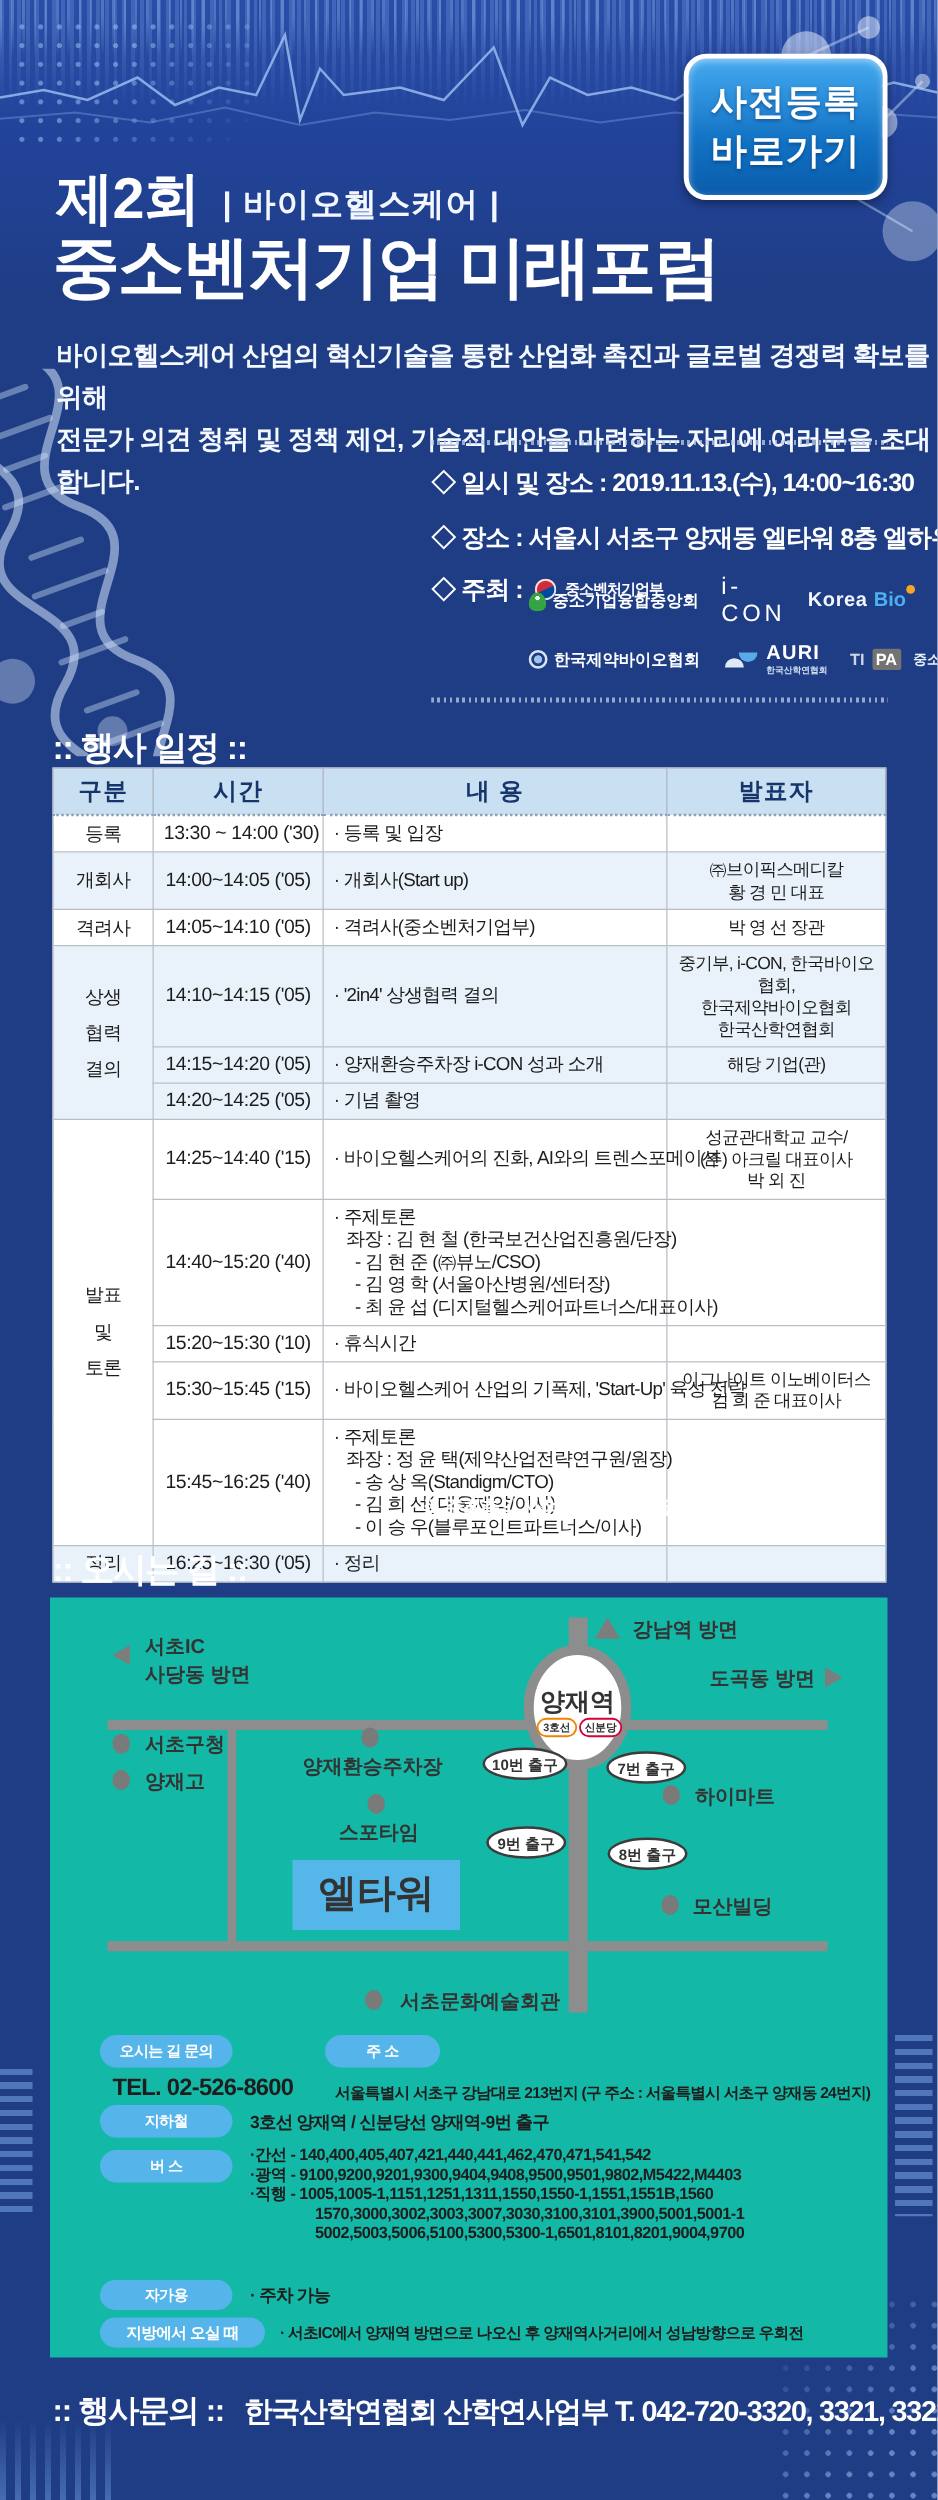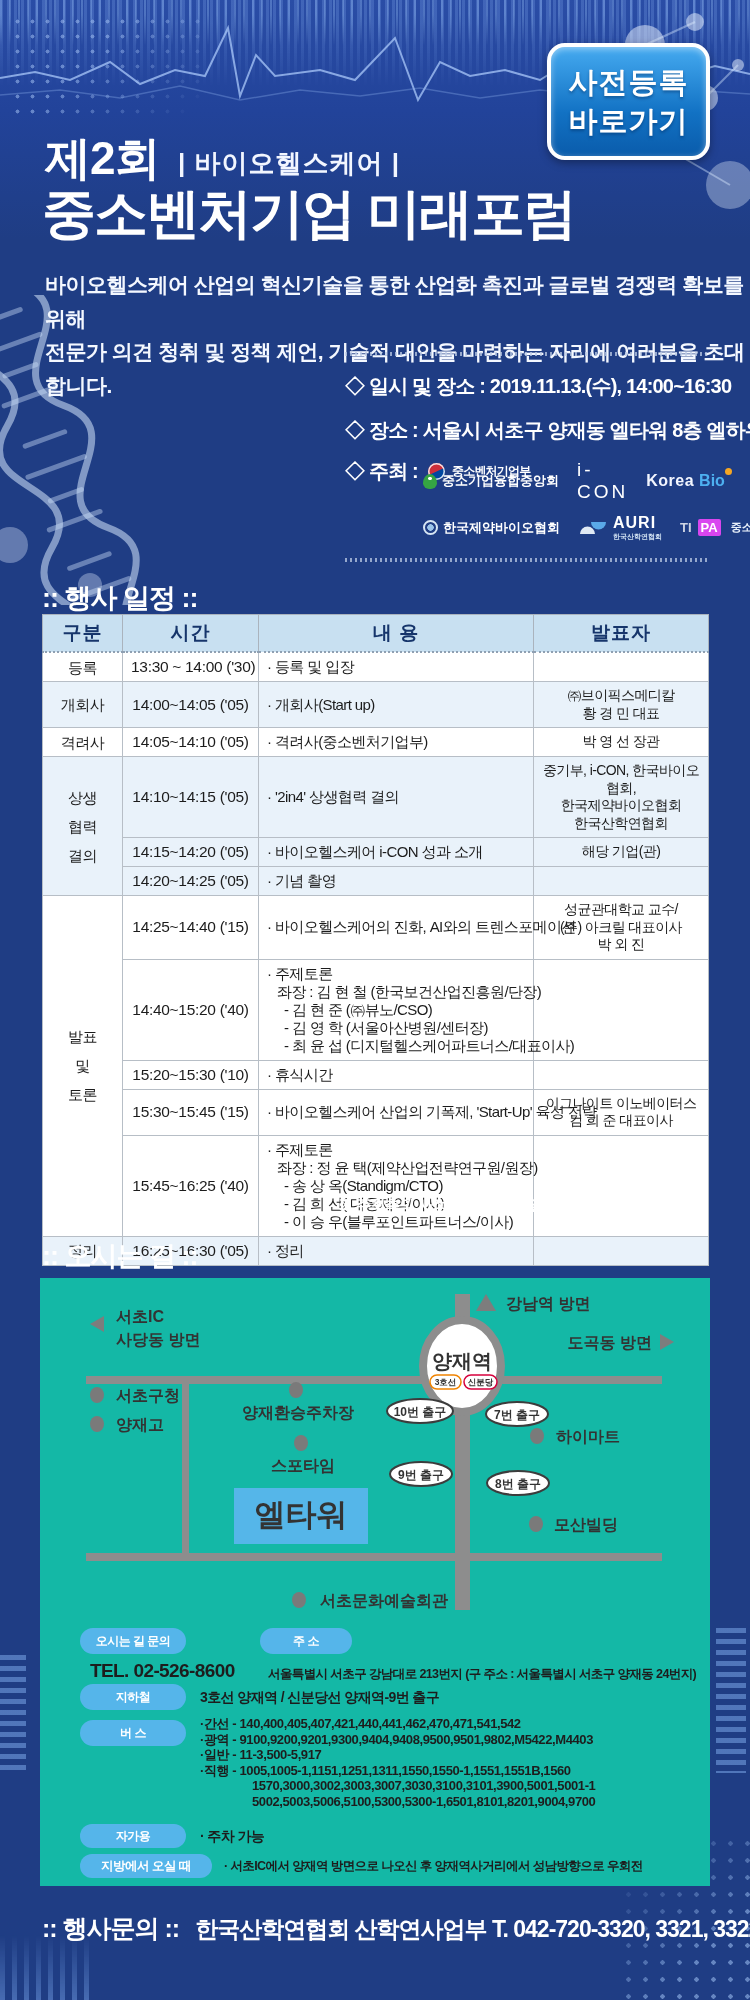--- a/index.html
+++ b/index.html
@@ -65,21 +65,21 @@
   .icon-logo{font-size:19px;font-weight:300;letter-spacing:3px;color:#fff}
   .kb-korea{font-size:16px;font-weight:bold;color:#f2f6ff;letter-spacing:.5px}
   .kb-bio{font-size:16px;font-weight:bold;color:#4db0f0;position:relative}
   .kb-dot{position:absolute;right:-7px;top:-4px;width:7px;height:7px;border-radius:50%;background:#f5a623}
   .kpbma-icon{display:inline-block;width:15px;height:15px;border-radius:50%;border:2px solid #d7e6f4;
     background:radial-gradient(circle,#9cc4ea 3px,transparent 3.5px)}
   .auri{display:flex;flex-direction:column;line-height:1;align-items:flex-start}
   .auri-name{font-size:16px;font-weight:bold;letter-spacing:1px}
   .auri-sub{font-size:7px;color:#cfe0f2;margin-top:2px}
   .tipa-ti{font-size:13px;font-weight:bold;color:rgba(255,255,255,.78)}
-  .tipa-pa{font-size:13px;font-weight:bold;color:#fff;background:#d946ef;padding:1px 3px;border-radius:2px;margin-left:1px}
+  .tipa-pa{font-size:13px;font-weight:bold;color:#fff;background:#737373;padding:1px 3px;border-radius:2px;margin-left:1px}
   .tipa-sub{font-size:11px;font-weight:bold;color:#e8f0fa;margin-left:5px}
   
   .section-title{position:absolute;font-size:27px;font-weight:bold;letter-spacing:-1px}
   .schedule-table{position:absolute;left:42px;top:614px;width:666px;border-collapse:collapse;table-layout:fixed;background:#fff}
   .schedule-table th{background:#c8e0f1;color:#16356b;font-size:19px;font-weight:bold;padding:5px 0;
     border:1px solid #aab3bd;border-bottom:2px dotted #8fa0b2;letter-spacing:1px}
   .schedule-table td{border:1px solid #b7bec6;background:#fff;font-size:15px;color:#1c1c1c;
     padding:5px 8px;vertical-align:middle}
   tr.blue td{background:#e9f2fa}
   td.c-cat{text-align:center;letter-spacing:-0.5px;padding:4px 2px}
@@ -289,21 +289,21 @@
         </td>
     <td class="c-pres">
           <div>중기부, i-CON, 한국바이오협회,</div>
           <div>한국제약바이오협회</div>
           <div>한국산학연협회</div>
         </td>
   </tr>
   <tr class="blue">
     <td class="c-time">14:15~14:20 ('05)</td>
     <td class="c-content">
-          <div class="ln">· 바이오헬스케어 i-CON 성과 소개</div>
+          <div class="ln">· 양재환승주차장 i-CON 성과 소개</div>
         </td>
     <td class="c-pres">
           <div>해당 기업(관)</div>
         </td>
   </tr>
   <tr class="blue">
     <td class="c-time">14:20~14:25 ('05)</td>
     <td class="c-content">
           <div class="ln">· 기념 촬영</div>
         </td>
@@ -440,21 +440,20 @@
   <div class="val tel">TEL.  02-526-8600</div>
   <div class="val addr">서울특별시 서초구 강남대로 213번지 (구 주소 : 서울특별시 서초구 양재동 24번지)</div>
 
   <div class="pill" style="left:40px;top:406px;width:106px">지하철</div>
   <div class="val subway-val">3호선 양재역 / 신분당선 양재역-9번 출구</div>
 
   <div class="pill" style="left:40px;top:442px;width:106px">버 스</div>
   <div class="bus-lines">
     <div>·간선 - 140,400,405,407,421,440,441,462,470,471,541,542</div>
     <div>·광역 - 9100,9200,9201,9300,9404,9408,9500,9501,9802,M5422,M4403</div>
-    <div>·일반 - 11-3,500-5,917</div>
     <div>·직행 - 1005,1005-1,1151,1251,1311,1550,1550-1,1551,1551B,1560</div>
     <div class="cont">1570,3000,3002,3003,3007,3030,3100,3101,3900,5001,5001-1</div>
     <div class="cont">5002,5003,5006,5100,5300,5300-1,6501,8101,8201,9004,9700</div>
   </div>
 
   <div class="pill" style="left:40px;top:546px;width:106px;height:24px;line-height:24px">자가용</div>
   <div class="val car-val">· 주차 가능</div>
 
   <div class="pill" style="left:40px;top:576px;width:132px;height:24px;line-height:24px;font-size:12.5px">지방에서 오실 때</div>
   <div class="val prov-val">· 서초IC에서 양재역 방면으로 나오신 후 양재역사거리에서 성남방향으로 우회전</div>

